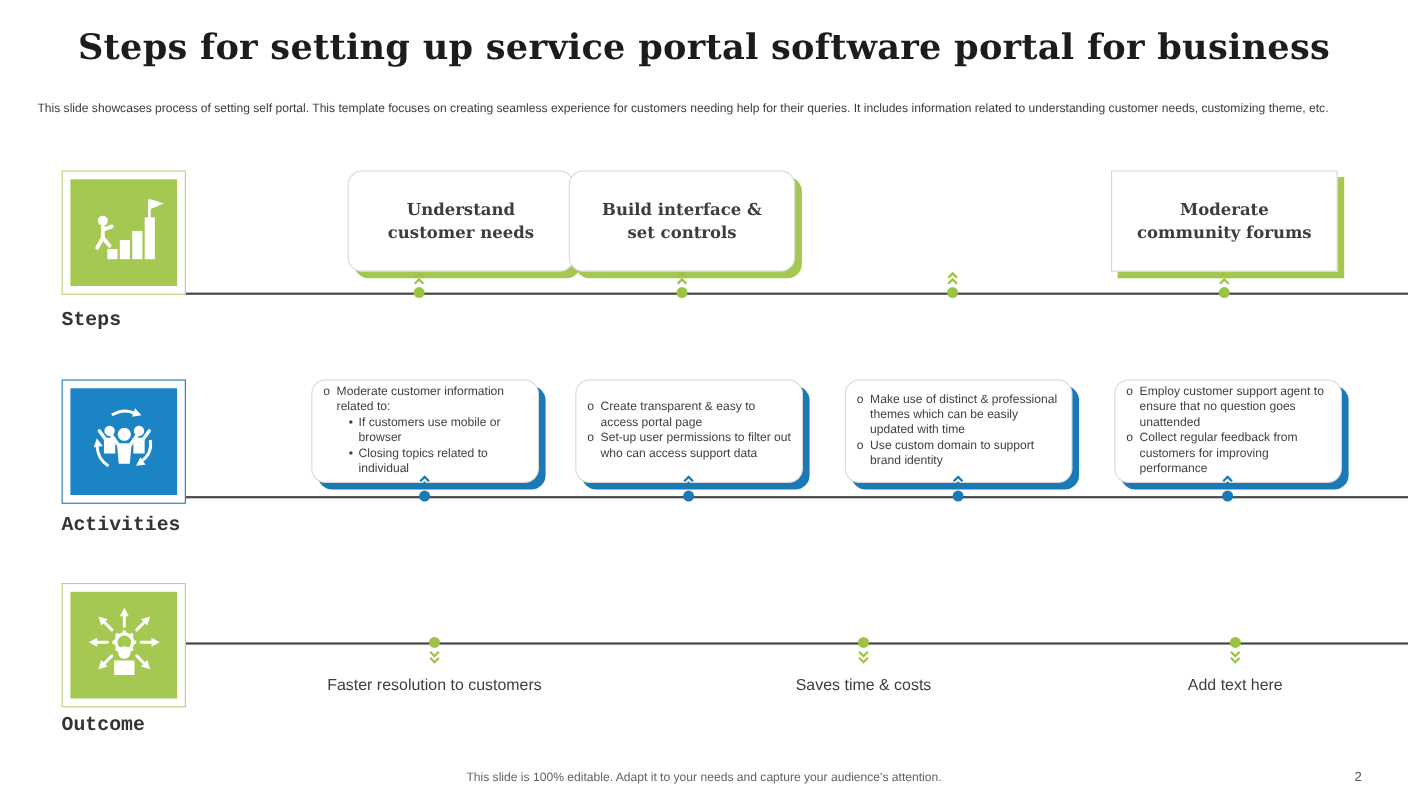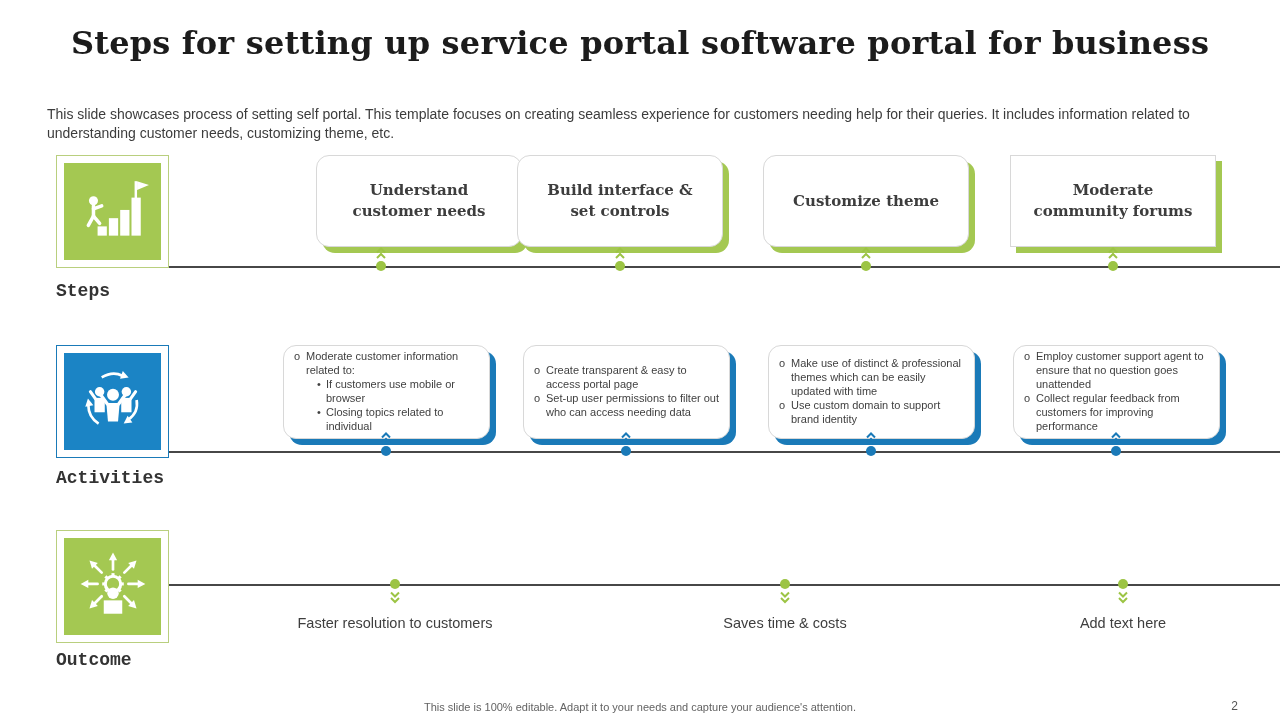--- a/index.html
+++ b/index.html
@@ -2,22 +2,22 @@
 <html><head>
 <meta charset="utf-8">
 <style>
   html,body{margin:0;padding:0;background:#ffffff;}
   .slide{position:relative;width:1280px;height:720px;background:#ffffff;overflow:hidden;
          font-family:"Liberation Sans",sans-serif;}
 
   .title{position:absolute;left:30px;top:24px;margin:0;width:1220px;
          font-family:"DejaVu Serif",serif;font-weight:bold;font-size:32px;
          color:#1c1c1c;letter-spacing:.2px;text-align:center;}
-  .subtitle{position:absolute;left:30px;top:88px;margin:17px;width:1224px;
-            font-size:14px;line-height:1.35;color:#3c3c3c;}
+  .subtitle{position:absolute;left:30px;top:88px;margin:4px;width:1224px;
+            font-size:11px;line-height:1.35;color:#3c3c3c;}
 
   .hline{position:absolute;left:168px;width:1112px;height:2px;background:#474747;}
 
   .tile{position:absolute;width:113px;height:113px;background:#fff;border:1px solid;
         box-sizing:border-box;padding:7px;}
   .tile.greenb{border-color:#b9cf7e;}
   .tile.blueb{border-color:#1a7ab8;}
   .tile-inner{width:100%;height:100%;display:flex;align-items:center;justify-content:center;}
   .bg-green{background:#a4c852;}
   .bg-blue{background:#1b84c5;}
@@ -89,23 +89,20 @@
     </div>
   </div>
   <p class="row-label" style="left:56px;top:281px;">Steps</p>
 
   <div class="sbox" style="left:278px;margin-left:38px;">
     <span>Understand customer needs</span>
   </div>
   <div class="sbox" style="left:517px;">
     <span>Build interface &amp; set controls</span>
   </div>
-  <div class="sbox" style="left:763px;">
-    <span>Customize theme</span>
-  </div>
   <div class="sbox square" style="left:1010px;">
     <span>Moderate community forums</span>
   </div>
 
   <svg class="chev" style="left:375px;top:247px;" width="12" height="13" viewBox="0 0 12 13">
       <path d="M2 5.5 L6 1.5 L10 5.5" fill="none" stroke="#9cc444" stroke-width="2"></path>
       <path d="M2 11 L6 7 L10 11" fill="none" stroke="#9cc444" stroke-width="2"></path>
     </svg>
   <div class="dot green" style="left:376px;top:261px;"></div>
   <svg class="chev" style="left:614px;top:247px;" width="12" height="13" viewBox="0 0 12 13">
@@ -175,21 +172,21 @@
     </div>
   </div>
 
   <div class="abox" style="left:523px;">
     <div class="ali">
       <span class="mk">o</span>
       <span>Create transparent &amp; easy to access portal page</span>
     </div>
     <div class="ali">
       <span class="mk">o</span>
-      <span>Set-up user permissions to filter out who can access needing data</span>
+      <span>Set-up user permissions to filter out who can access support data</span>
     </div>
   </div>
 
   <div class="abox" style="left:768px;">
     <div class="ali">
       <span class="mk">o</span>
       <span>Make use of distinct &amp; professional themes which can be easily updated with time</span>
     </div>
     <div class="ali">
       <span class="mk">o</span>

